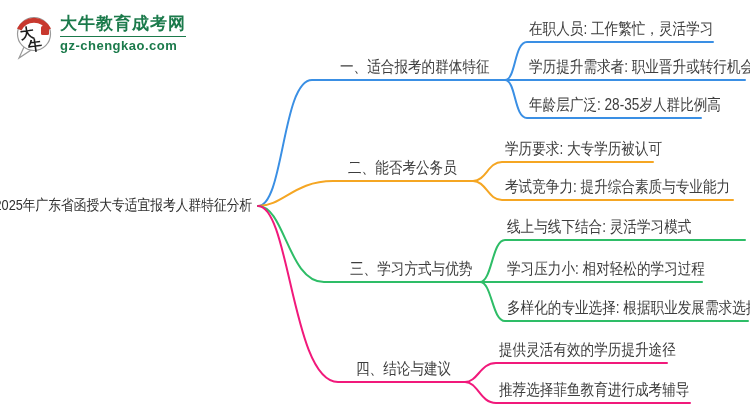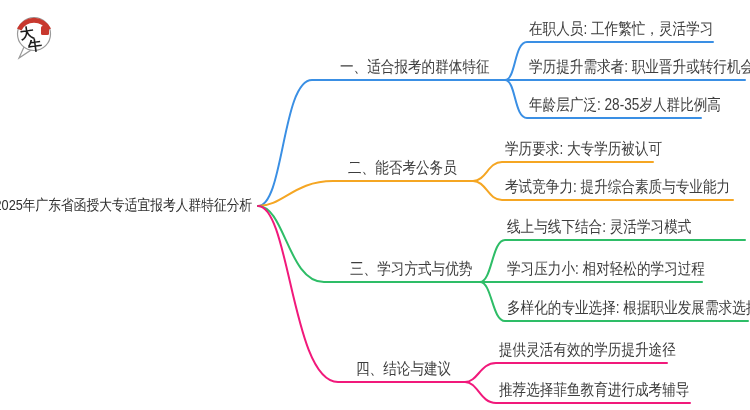--- a/index.html
+++ b/index.html
@@ -67,20 +67,25 @@
 
   <div class="logo">
     <svg width="42" height="47" viewBox="0 0 42 47">
       <path d="M11,34 L6,45 L18,37 Z" fill="#ffffff" stroke="#9a9a9a" stroke-width="1.2"></path>
       <circle cx="21" cy="21" r="16.5" fill="#ffffff" stroke="#9a9a9a" stroke-width="1.2"></circle>
       <path d="M6.2,16.5 A16.5,16.5 0 0 1 35.8,16.5" fill="none" stroke="#c8382e" stroke-width="5"></path>
       <rect x="28" y="13" width="8" height="9" rx="1.5" fill="#c8382e"></rect>
       <text x="7" y="25" font-size="14" font-weight="bold" fill="#1c1c1c" transform="rotate(-8 14 20)">大</text>
       <text x="15" y="37" font-size="14" font-weight="bold" fill="#1c1c1c" transform="rotate(-8 22 32)">牛</text>
     </svg>
+    <div class="logo-text">
+      <div class="logo-title" style="color: rgb(27, 122, 75);">大牛教育成考网</div>
+      <div class="logo-divider" style="background: rgb(27, 122, 75);"></div>
+      <div class="logo-domain" style="color: rgb(27, 122, 75);">gz-chengkao.com</div>
+    </div>
   </div>
 
   <div class="root-label" style="right:498px; top:195px;">2025年广东省函授大专适宜报考人群特征分析</div>
 
   <div class="node" style="left:340px; top:57px;">一、适合报考的群体特征</div>
   <div class="node" style="left:529px; top:19px;">在职人员: 工作繁忙，灵活学习</div>
   <div class="node" style="left:529px; top:57px;">学历提升需求者: 职业晋升或转行机会</div>
   <div class="node" style="left:529px; top:95px;">年龄层广泛: 28-35岁人群比例高</div>
 
   <div class="node" style="left:348px; top:158px;">二、能否考公务员</div>

